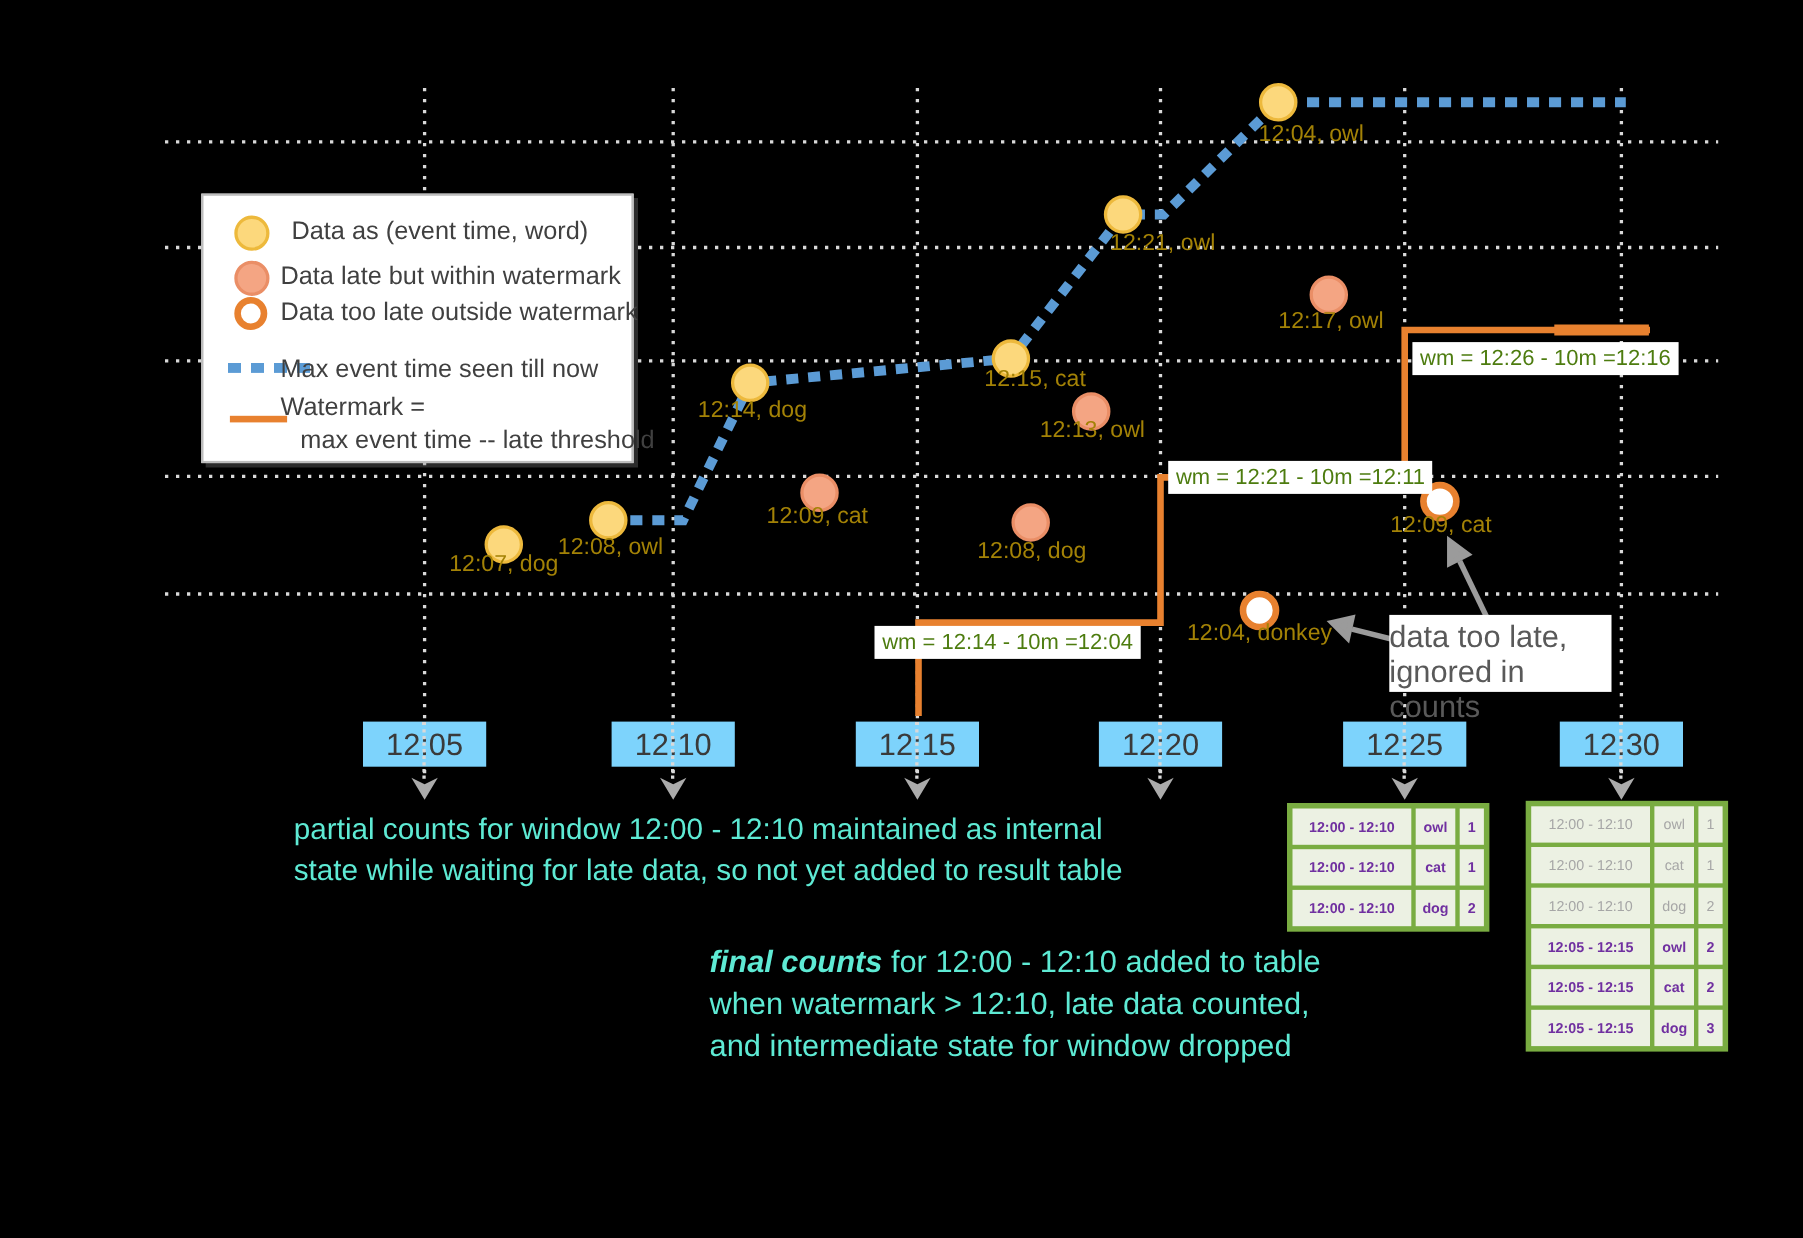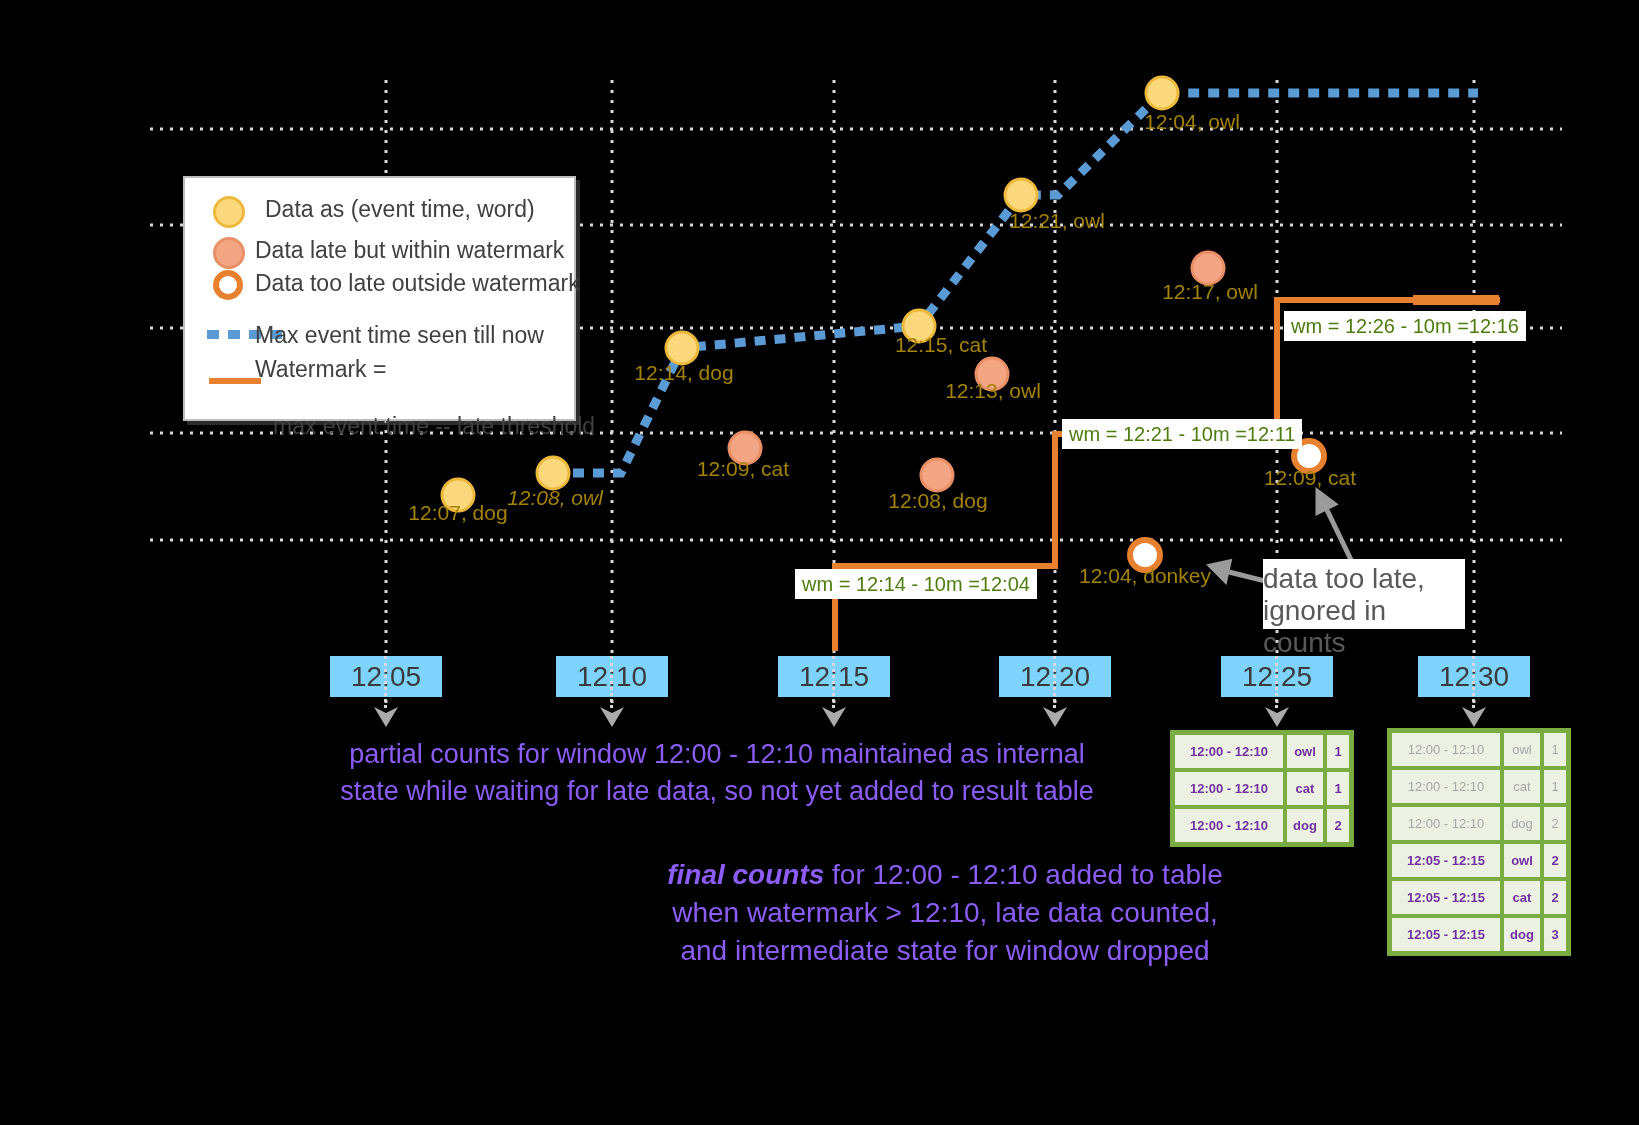--- a/index.html
+++ b/index.html
@@ -29,21 +29,21 @@
   
   .timebox{position:absolute;width:112px;height:41px;background:#7dd3fc;color:#3A3A3A;
            font-size:28px;line-height:41px;text-align:center;transform:translateX(-50%);}
   .stem{position:absolute;width:0;height:52px;top:656px;border-left:3px dotted #D9D9D9;}
 
   
   .toolate{position:absolute;left:1263px;top:559px;width:202px;height:66px;background:#fff;
            color:#595959;font-size:28px;line-height:32px;padding-top:4px;}
 
   
-  .rednote{position:absolute;color:#8b5cf6;text-align:center;}
+  .rednote{position:absolute;color:#5eead4;text-align:left;}
   .red1{left:267px;top:736px;width:900px;font-size:27px;line-height:37px;}
   .red2{left:645px;top:856px;width:600px;font-size:28px;line-height:38px;}
   .red2 .em{font-style:italic;font-weight:bold;}
 
   
   .rtable{position:absolute;background:#79AC41;padding:5px;display:grid;gap:4px;}
   .trow{display:grid;grid-template-columns:108px 36px 22px;gap:4px;height:33px;}
   .tcell{background:#ECF1E3;color:#7030A0;font-size:13px;font-weight:600;
          display:flex;align-items:center;justify-content:center;white-space:nowrap;}
   .muted .tcell{color:#A6A6A6;font-weight:400;}
@@ -119,25 +119,25 @@
     <span class="sw-circle sw-yellow" style="left:28px;top:18px;"></span>
     <div class="legend-row" style="left:80px;top:18px;">Data as (event time, word)</div>
     <span class="sw-circle sw-salmon" style="left:28px;top:59px;"></span>
     <div class="legend-row" style="left:70px;top:59px;">Data late but within watermark</div>
     <span class="sw-circle sw-open" style="left:28px;top:92px;"></span>
     <div class="legend-row" style="left:70px;top:92px;">Data too late outside watermark</div>
     <span class="sw-dots" style="left:22px;top:152px;"></span>
     <div class="legend-row" style="left:70px;top:144px;">Max event time seen till now</div>
     <span class="sw-line" style="left:24px;top:200px;"></span>
     <div class="legend-row" style="left:70px;top:178px;">Watermark =</div>
-    <div class="legend-row" style="left:88px;top:208px;margin-top:27px;">max event time -- late threshold</div>
+    <div class="legend-row" style="left:88px;top:208px;">max event time -- late threshold</div>
   </div>
 
   <div class="plabel" style="left:458px;top:501px;">12:07, dog</div>
-  <div class="plabel" style="left:555px;top:486px;font-style:italic;">12:08, owl</div>
+  <div class="plabel" style="left:555px;top:486px;">12:08, owl</div>
   <div class="plabel" style="left:684px;top:361px;">12:14, dog</div>
   <div class="plabel" style="left:941px;top:333px;">12:15, cat</div>
   <div class="plabel" style="left:1057px;top:209px;">12:21, owl</div>
   <div class="plabel" style="left:1192px;top:110px;">12:04, owl</div>
   <div class="plabel" style="left:743px;top:457px;">12:09, cat</div>
   <div class="plabel" style="left:938px;top:489px;">12:08, dog</div>
   <div class="plabel" style="left:993px;top:379px;">12:13, owl</div>
   <div class="plabel" style="left:1210px;top:280px;">12:17, owl</div>
   <div class="plabel" style="left:1145px;top:564px;">12:04, donkey</div>
   <div class="plabel" style="left:1310px;top:466px;">12:09, cat</div>

